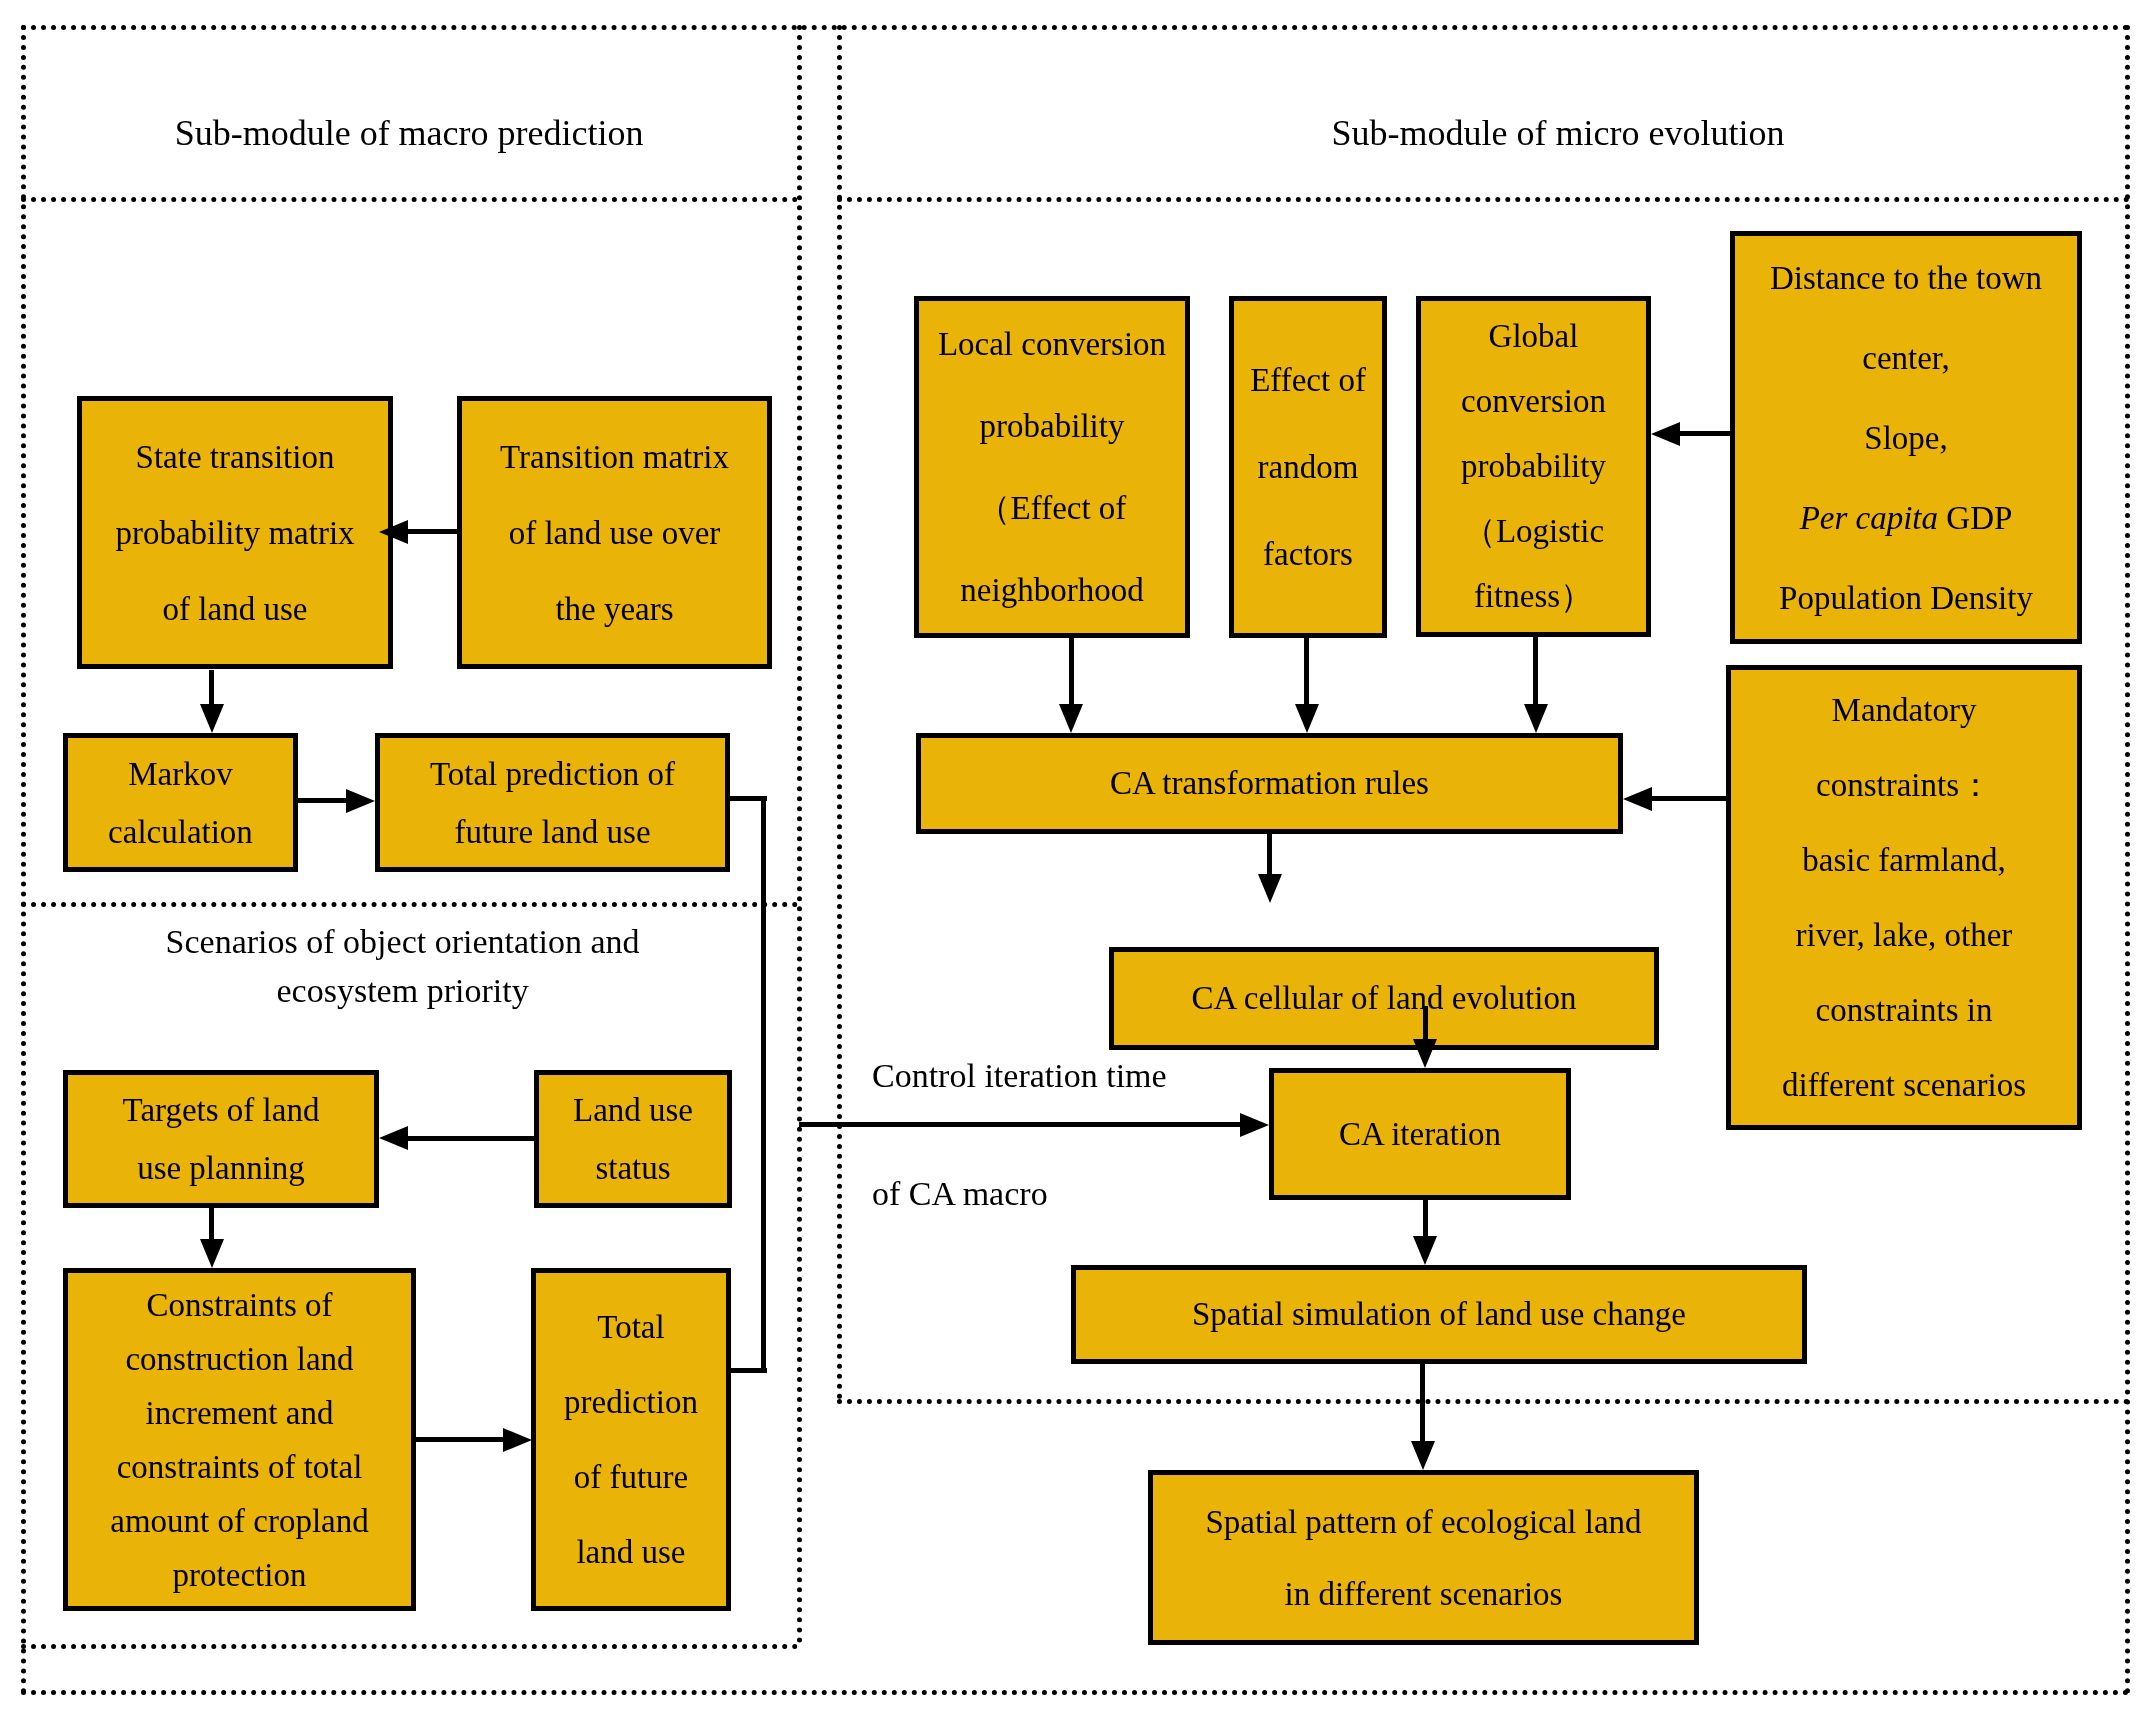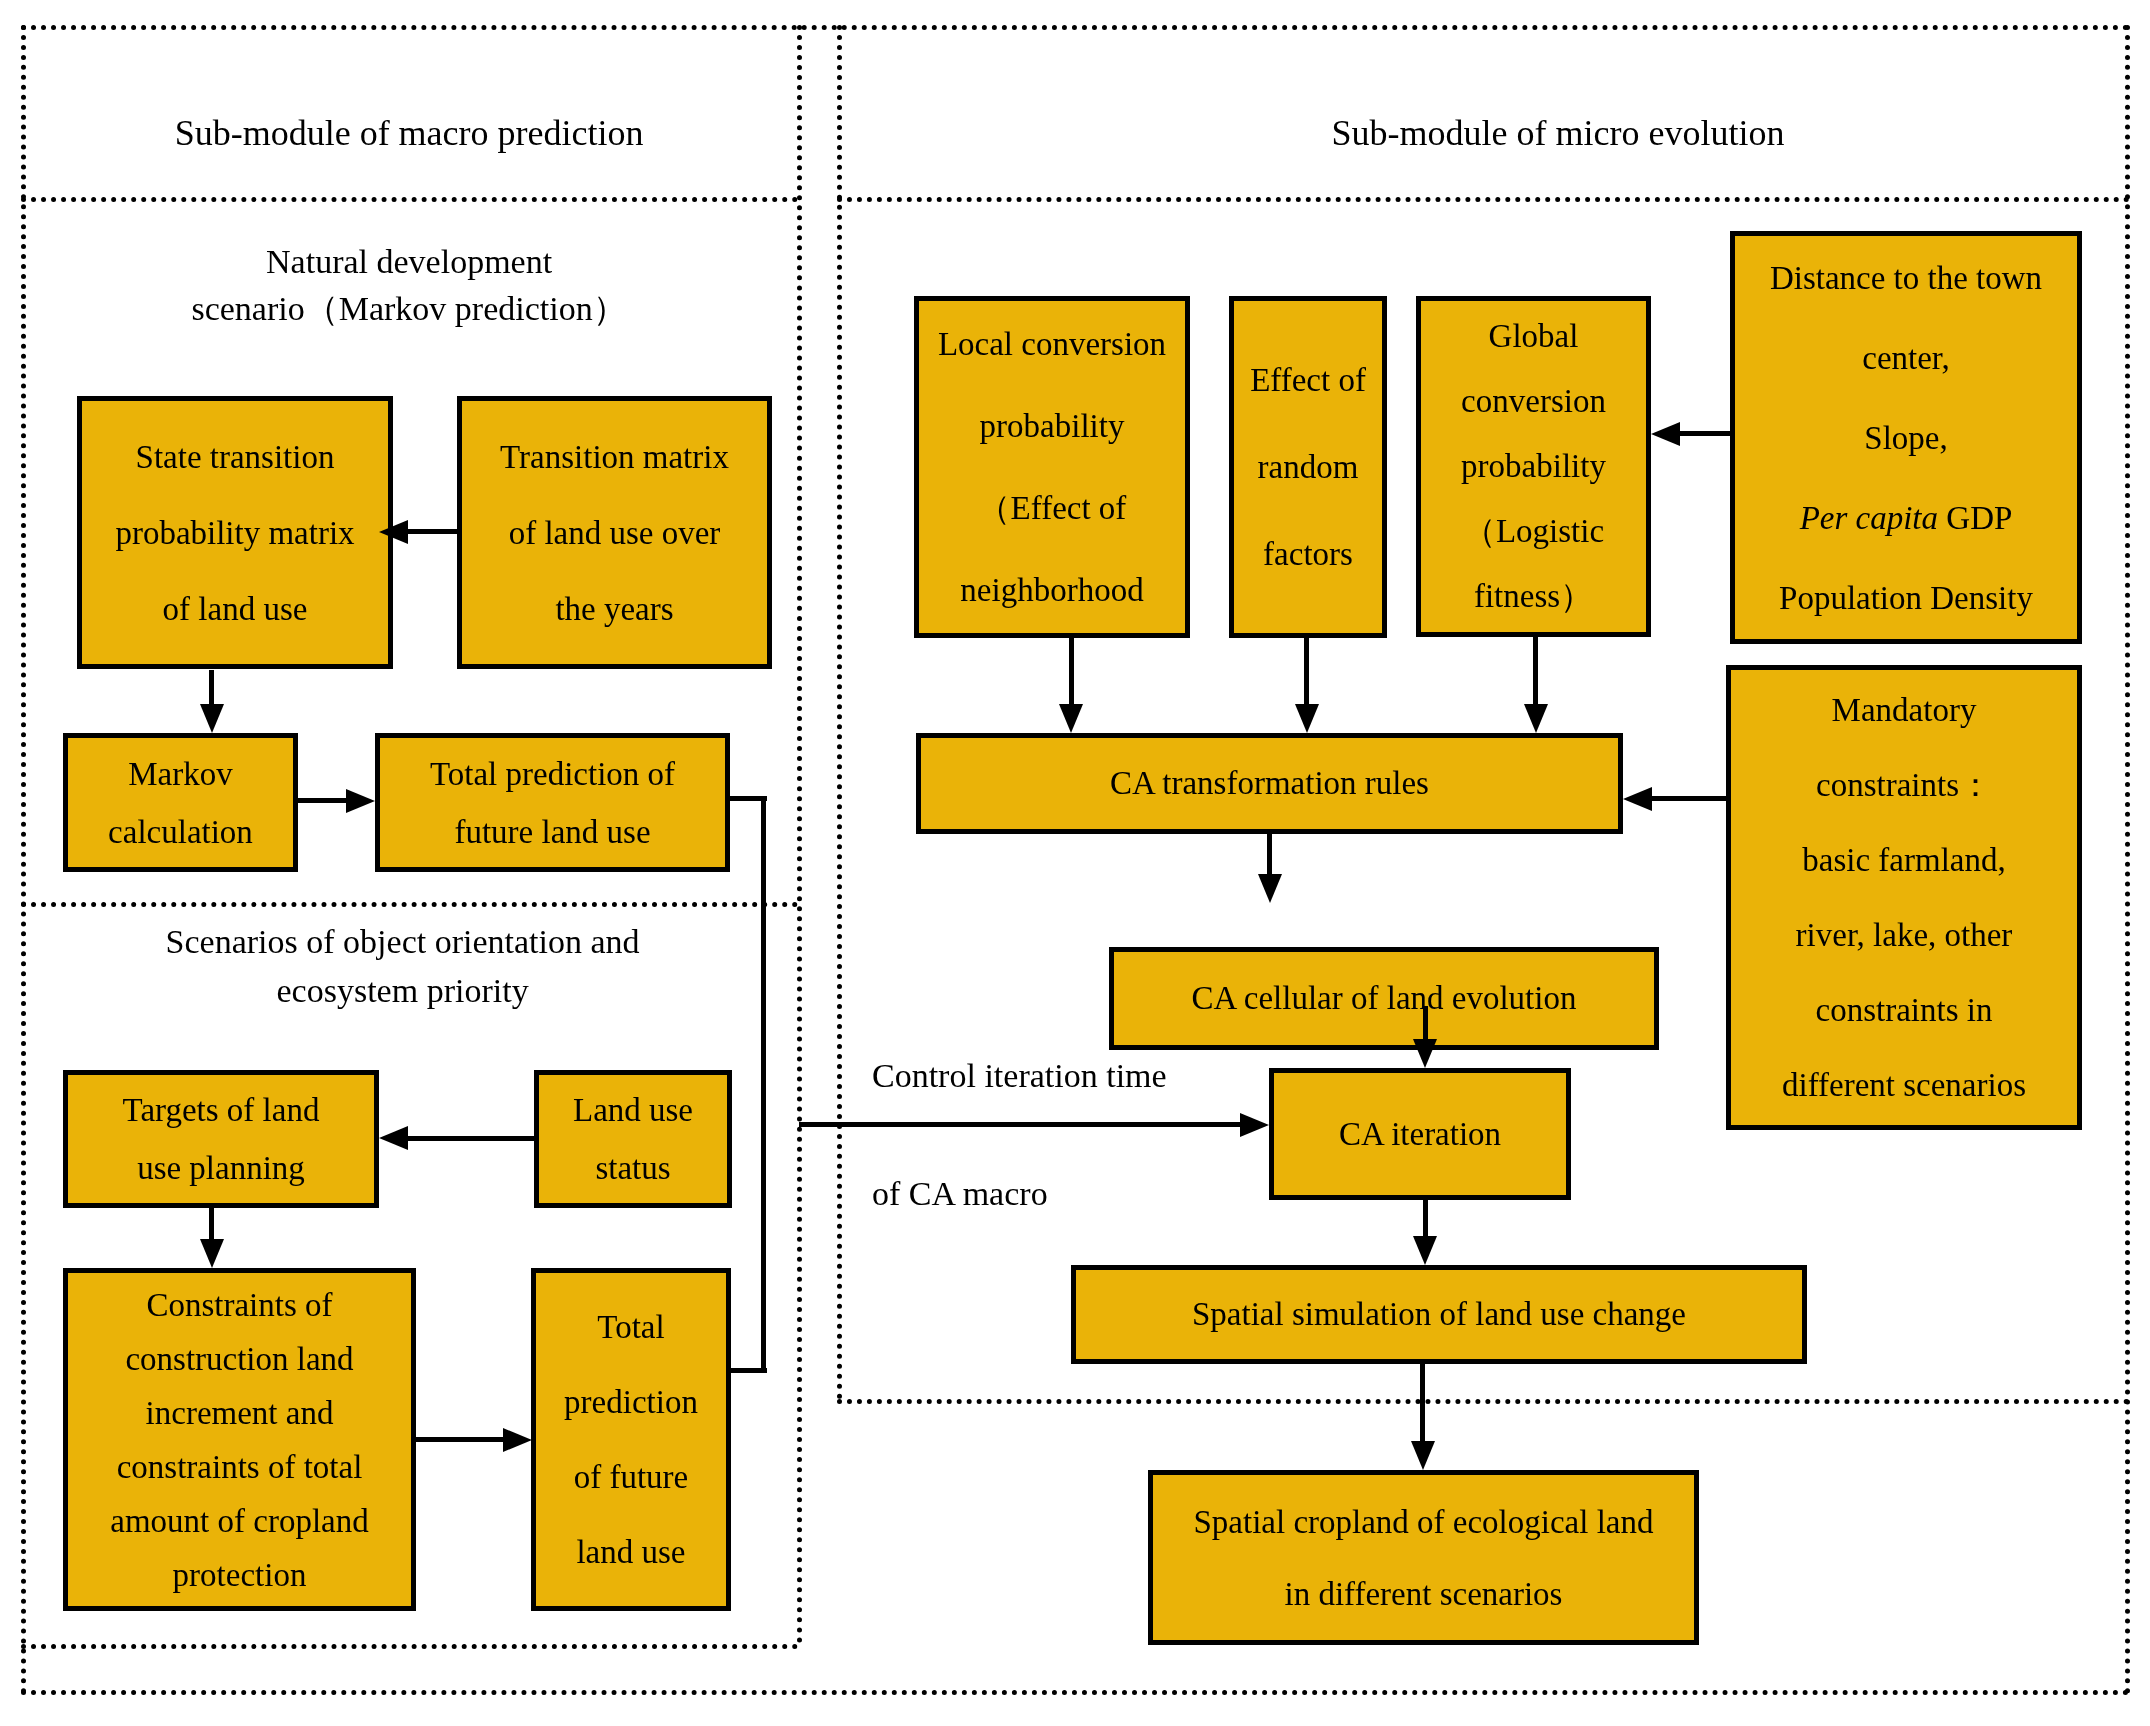--- a/index.html
+++ b/index.html
@@ -49,22 +49,20 @@
   <div class="dot-v" style="left:837px; top:25px; height:1375px;"></div>
   <div class="dot-h" style="left:20.6px; top:197px; width:777px;"></div>
   <div class="dot-h" style="left:837px; top:197px; width:1293px;"></div>
   <div class="dot-h" style="left:20.6px; top:902px; width:777px;"></div>
   <div class="dot-h" style="left:20.6px; top:1644px; width:777px;"></div>
   <div class="dot-h" style="left:837px; top:1399px; width:1293px;"></div>
 
   <div class="title" style="left:20.6px; top:110px; width:777px;">Sub-module of macro prediction</div>
   <div class="title" style="left:1171px; top:110px; width:774px;">Sub-module of micro evolution</div>
 
-  <div class="heading" style="left:20.6px; top:238px; width:777px; line-height:47px;">Natural development
-scenario（Markov prediction）</div>
   <div class="heading" style="left:20.6px; top:917px; width:764px; line-height:49px;">Scenarios of object orientation and
 ecosystem priority</div>
 
   <div class="box lh148" style="left:77px; top:396px; width:316px; height:273px;">State transition
 probability matrix
 of land use</div>
   <div class="box lh148" style="left:457px; top:396px; width:315px; height:273px;">Transition matrix
 of land use over
 the years</div>
   <div class="box lh112" style="left:63px; top:733px; width:235px; height:139px;">Markov
@@ -109,21 +107,21 @@
 constraints：
 basic farmland,
 river, lake, other
 constraints in
 different scenarios</div>
   <div class="box" style="left:916px; top:733px; width:707px; height:101px;">CA transformation rules</div>
   <div class="box" style="left:1109px; top:903px; width:550px; height:103px;margin-top:44px;">CA cellular of land evolution</div>
   <div class="box" style="left:1269px; top:1068px; width:302px; height:132px;">CA iteration</div>
   <div class="box" style="left:1071px; top:1265px; width:736px; height:99px;">Spatial simulation of land use change</div>
 
-  <div class="box lh140" style="left:1148px; top:1470px; width:551px; height:175px;">Spatial cropland of ecological land
+  <div class="box lh140" style="left:1148px; top:1470px; width:551px; height:175px;">Spatial pattern of ecological land
 in different scenarios</div>
 
   <div class="freelabel" style="left:872px; top:1057px;">Control iteration time</div>
   <div class="freelabel" style="left:872px; top:1175px;">of CA macro</div>
 
   <div class="hline" style="left:406px; top:529px; width:51px; height:5.2px;"></div>
   <div class="ah ah-left" style="left:379px; top:520px;"></div>
 
   <div class="vline" style="left:209px; top:670px; width:5.2px; height:36px;"></div>
   <div class="ah ah-down" style="left:200px; top:704px;"></div>

